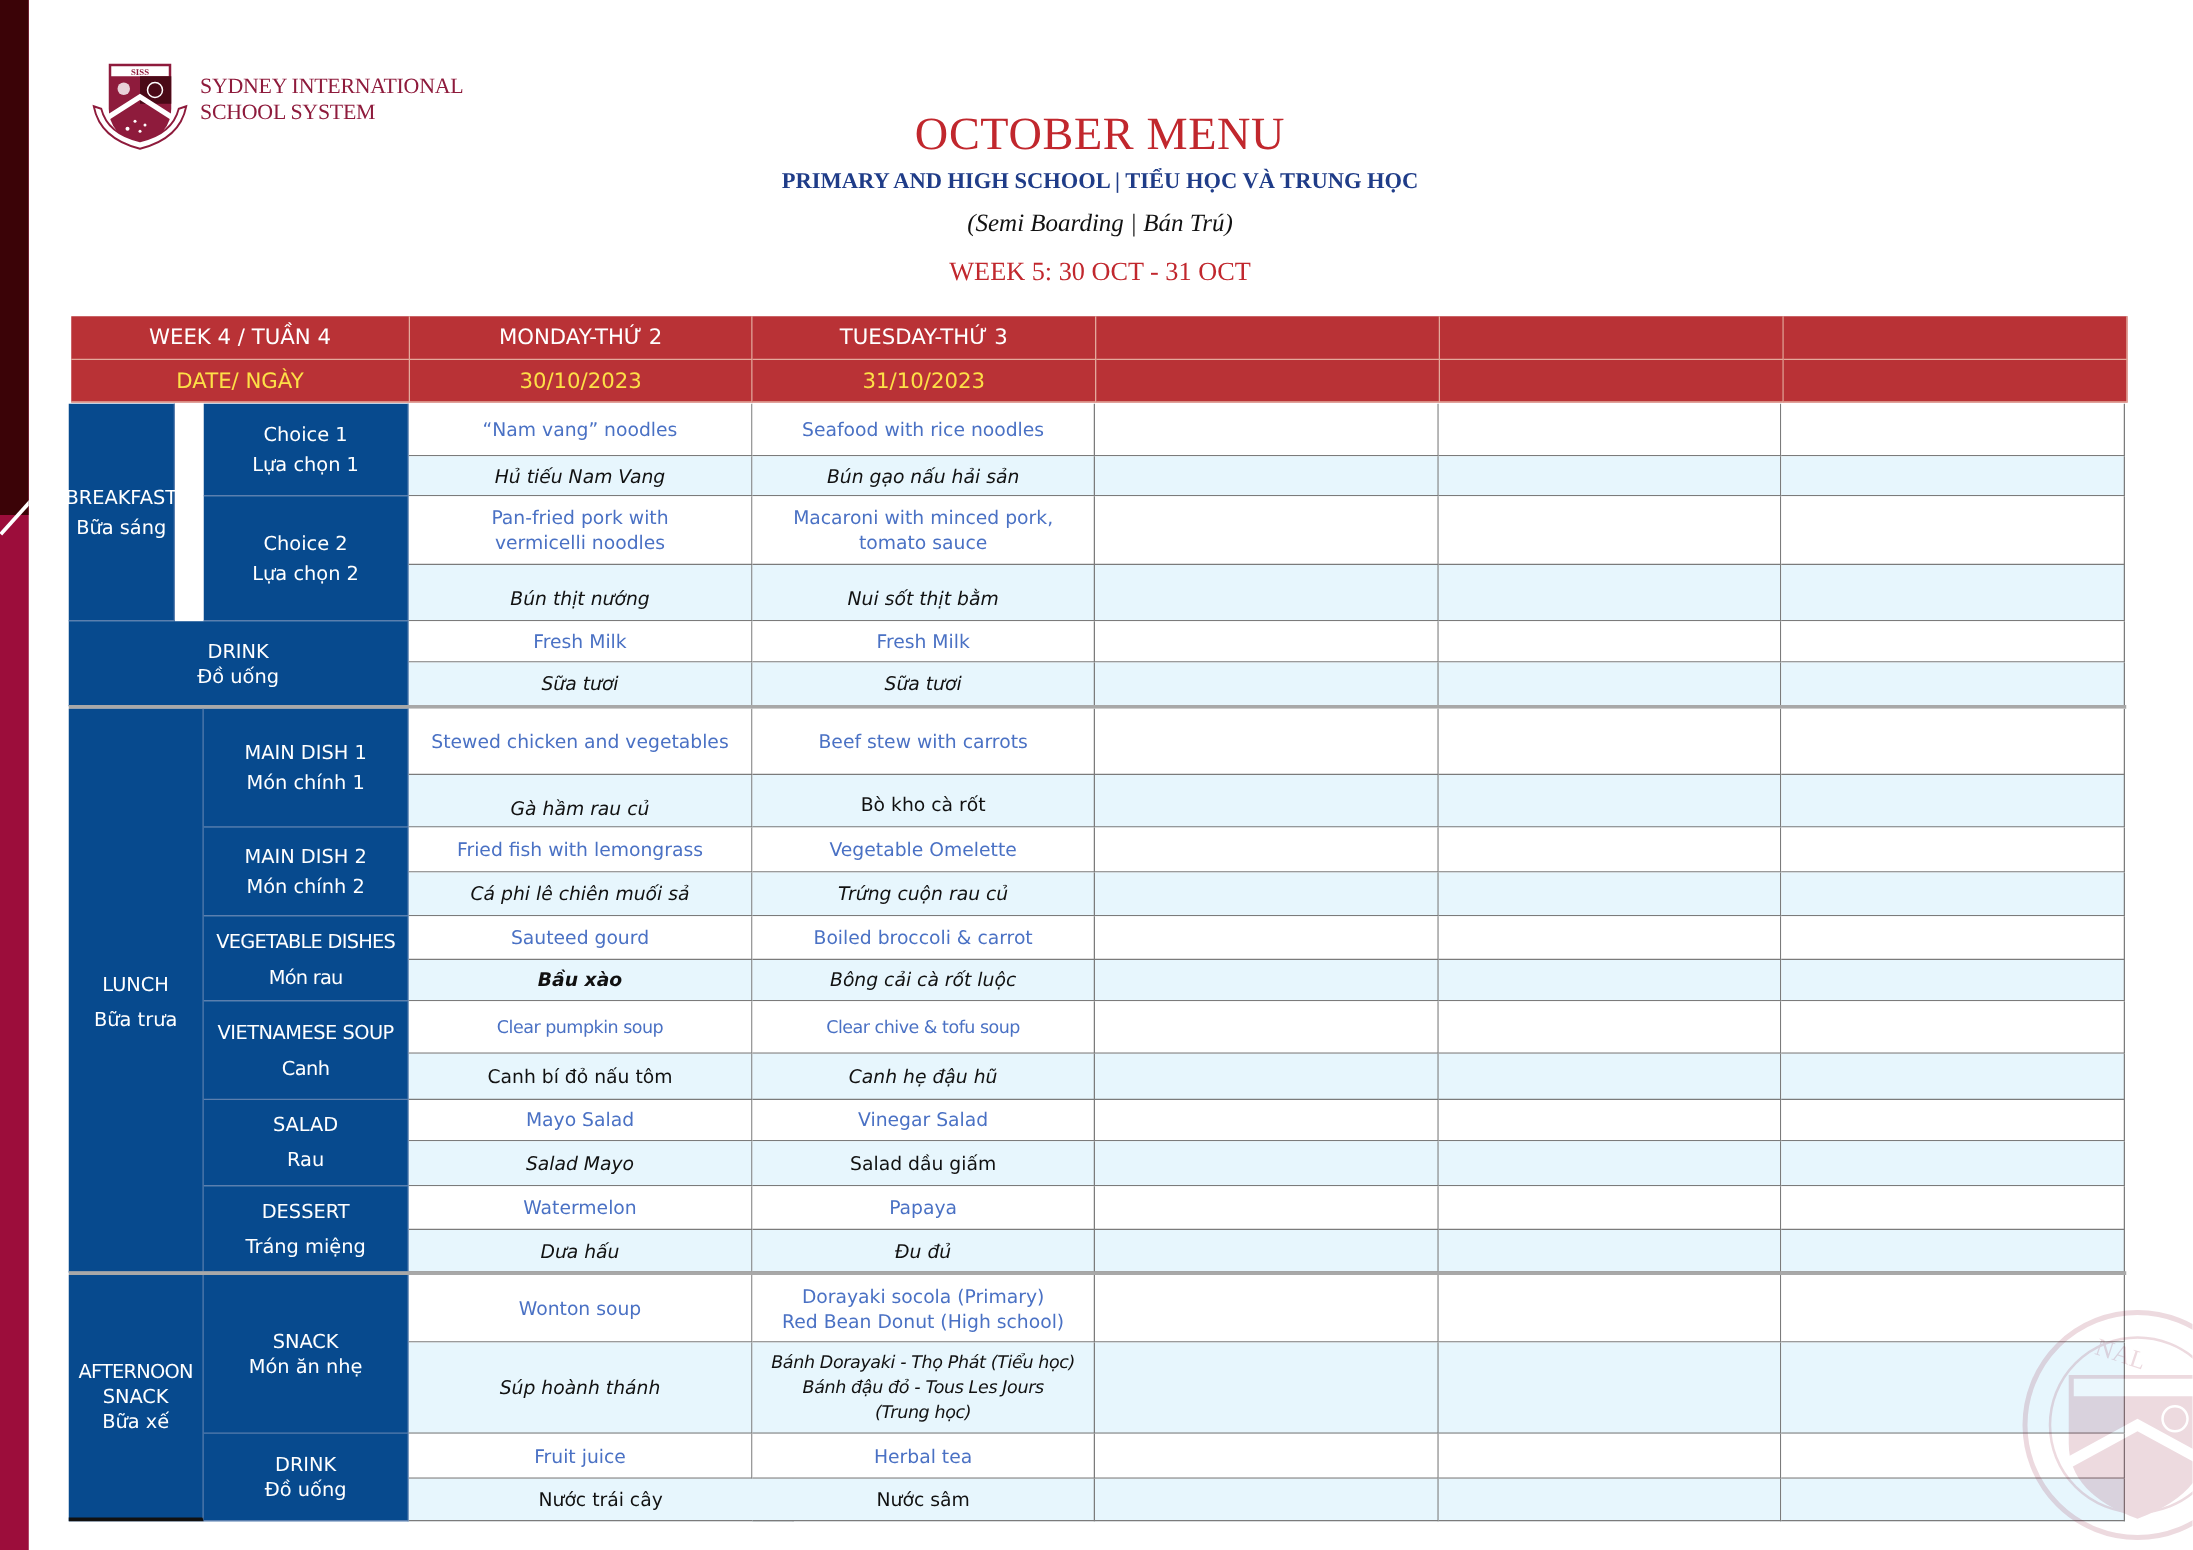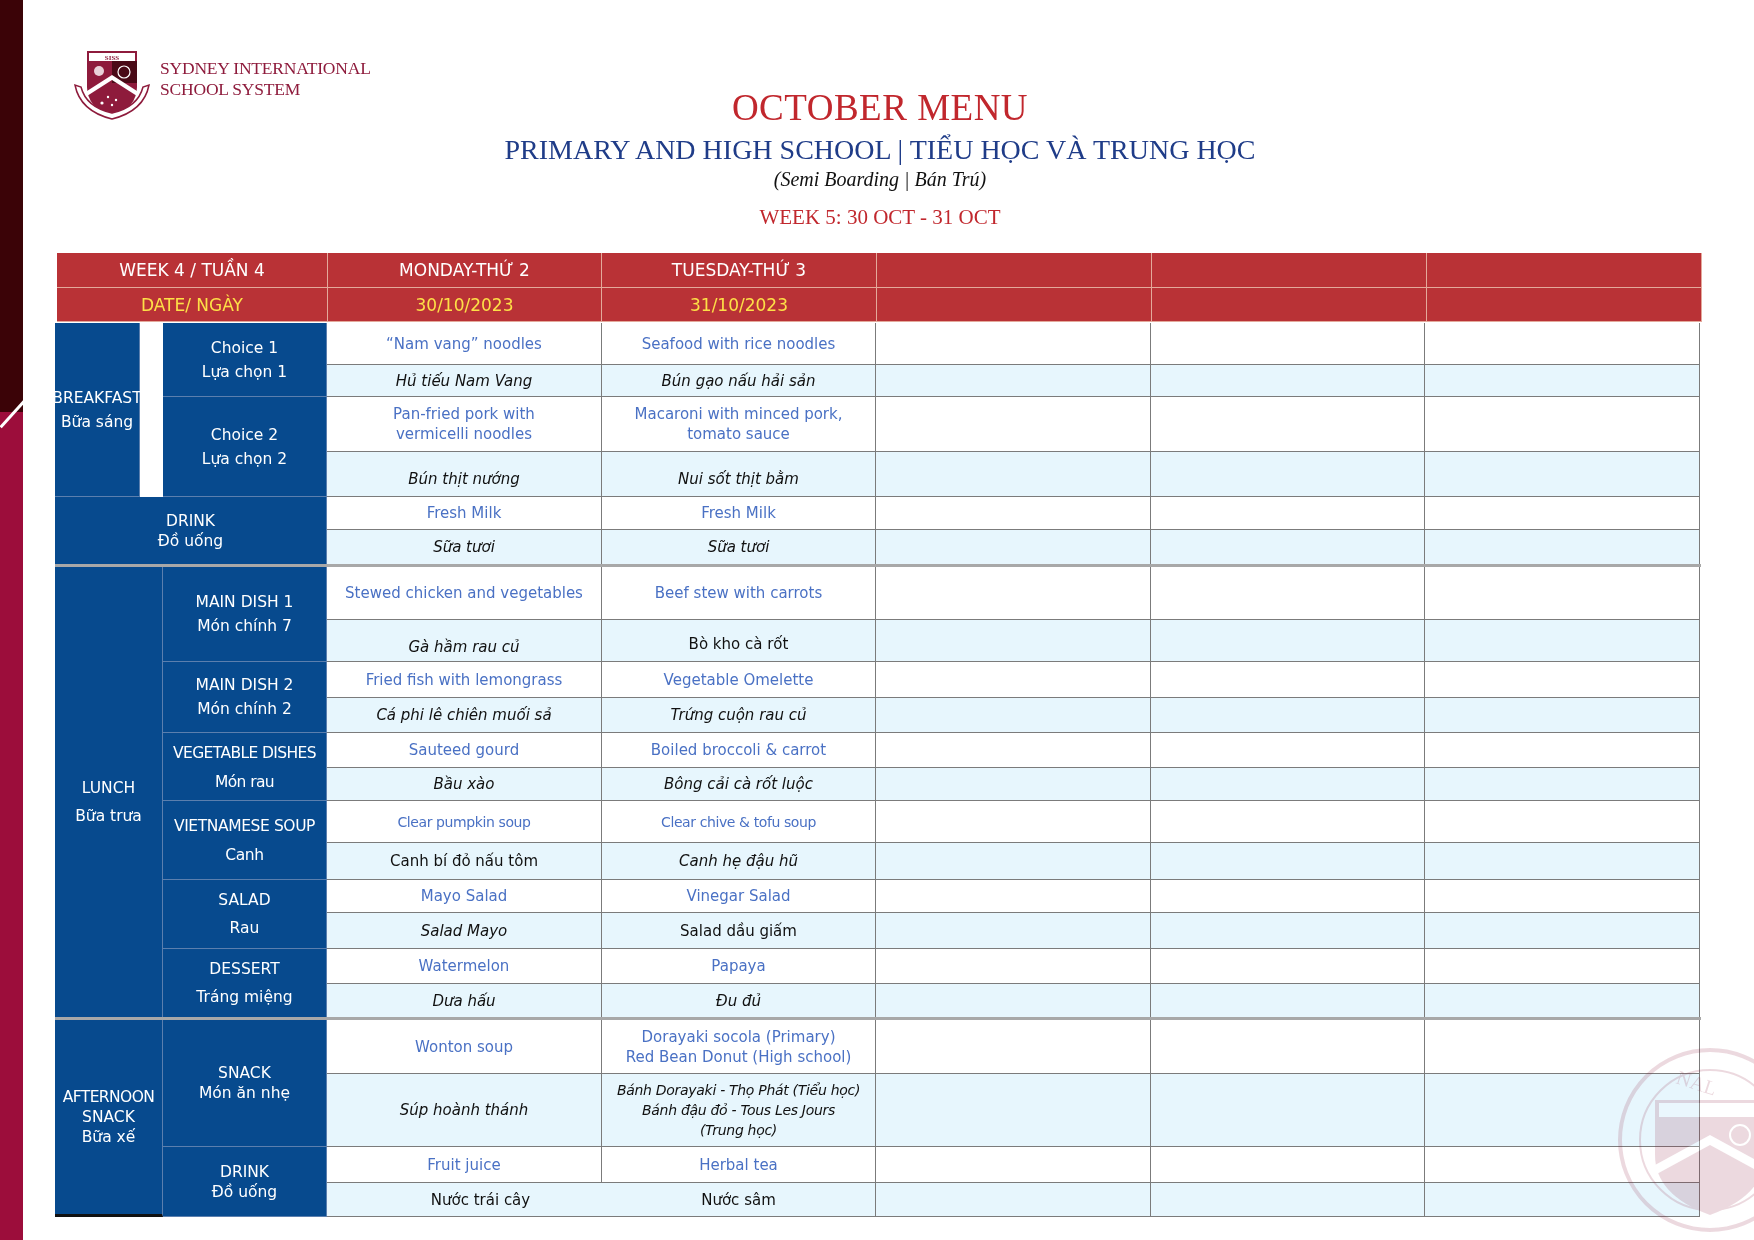--- a/index.html
+++ b/index.html
@@ -14,21 +14,21 @@
 
   
   .logo { position: absolute; left: 72px; top: 45px; width: 80px; height: 76px; }
   .logo-text { position: absolute; left: 160px; top: 58px; color: #8e1b3c;
     font-family: "Liberation Serif", serif; font-size: 17.5px; line-height: 21px; letter-spacing: -0.2px; }
   .logo-text div { white-space: nowrap; }
 
   
   .titles { position: absolute; left: 330px; width: 1100px; text-align: center; font-family: "Liberation Serif", serif; }
   .t1 { top: 86px; font-size: 37px; color: #c1272d; letter-spacing: 0.5px; }
-  .t2 { top: 134px; font-size: 28px; color: #1f3c88; }
+  .t2 { top: 134px; font-size: 18px; color: #1f3c88; font-weight: bold; }
   .t3 { top: 168px; font-size: 20px; color: #111111; font-style: italic; }
   .t4 { top: 205px; font-size: 21px; color: #c1272d; }
   .hdr { position: absolute; background: #b93236; color: #ffffff; font-size: 17px; display: flex; align-items: center; justify-content: center;
     border-right: 1px solid #e4a99b; border-bottom: 1px solid #e4a99b; box-sizing: border-box; }
   .hdr.date { font-weight: normal; color: #fde047; }
   .blue { position: absolute; background: #074a8e; color: #ffffff; font-size: 15.5px; display: flex; flex-direction: column;
     align-items: center; justify-content: center; text-align: center; box-sizing: border-box; line-height: 24px;
     border-right: 1px solid #5b7fae; border-bottom: 1px solid #5b7fae; }
   .cell { position: absolute; box-sizing: border-box; border-right: 1px solid #7b7b7b; border-bottom: 1px solid #7b7b7b;
     display: flex; flex-direction: column; align-items: center; justify-content: center; text-align: center; font-size: 15px; line-height: 20px; padding: 0 8px; }
@@ -140,21 +140,21 @@
   <div class="cell vn" style="left:1425px;top:530px;width:275px;height:35px;"></div>
 
   <div class="secline" style="top:564px;"></div>
 
   <div class="blue" style="left:55px;top:567px;width:108px;height:451px;padding-top:20px;">
     <span style="line-height:28px">LUNCH</span>
     <span style="line-height:28px">Bữa trưa</span>
   </div>
   <div class="blue" style="left:163px;top:567px;width:164px;height:95px;">
     <span>MAIN DISH 1</span>
-    <span>Món chính 7</span>
+    <span>Món chính 1</span>
   </div>
   <div class="blue" style="left:163px;top:662px;width:164px;height:71px;">
     <span>MAIN DISH 2</span>
     <span>Món chính 2</span>
   </div>
   <div class="blue" style="left:163px;top:733px;width:164px;height:68px;letter-spacing:-0.6px;">
     <span style="line-height:30px">VEGETABLE DISHES</span>
     <span style="line-height:28px">Món rau</span>
   </div>
   <div class="blue" style="left:163px;top:801px;width:164px;height:79px;letter-spacing:-0.4px;">
@@ -168,21 +168,21 @@
   <div class="blue" style="left:163px;top:949px;width:164px;height:69px;">
     <span style="line-height:28px">DESSERT</span>
     <span style="line-height:28px">Tráng miệng</span>
   </div>
 
   <div class="cell en" style="left:327px;top:567px;width:275px;height:53px;">Stewed chicken and vegetables</div>
   <div class="cell vn" style="left:327px;top:620px;width:275px;height:42px;padding-top:12px;">Gà hầm rau củ</div>
   <div class="cell en" style="left:327px;top:662px;width:275px;height:36px;">Fried fish with lemongrass</div>
   <div class="cell vn" style="left:327px;top:698px;width:275px;height:35px;">Cá phi lê chiên muối sả</div>
   <div class="cell en" style="left:327px;top:733px;width:275px;height:35px;">Sauteed gourd</div>
-  <div class="cell vn" style="left:327px;top:768px;width:275px;height:33px;">Bầu xào</div>
+  <div class="cell vn" style="left:327px;top:768px;width:275px;height:33px;font-weight:bold;">Bầu xào</div>
   <div class="cell en small" style="left:327px;top:801px;width:275px;height:42px;letter-spacing:-0.4px;">Clear pumpkin soup</div>
   <div class="cell vn" style="left:327px;top:843px;width:275px;height:37px;font-style:normal;">Canh bí đỏ nấu tôm</div>
   <div class="cell en" style="left:327px;top:880px;width:275px;height:33px;">Mayo Salad</div>
   <div class="cell vn" style="left:327px;top:913px;width:275px;height:36px;">Salad Mayo</div>
   <div class="cell en" style="left:327px;top:949px;width:275px;height:35px;">Watermelon</div>
   <div class="cell vn" style="left:327px;top:984px;width:275px;height:34px;">Dưa hấu</div>
 
   <div class="cell en" style="left:602px;top:567px;width:274px;height:53px;">Beef stew with carrots</div>
   <div class="cell vn" style="left:602px;top:620px;width:274px;height:42px;padding-top:6px;font-style:normal;">Bò kho cà rốt</div>
   <div class="cell en" style="left:602px;top:662px;width:274px;height:36px;">Vegetable Omelette</div>

